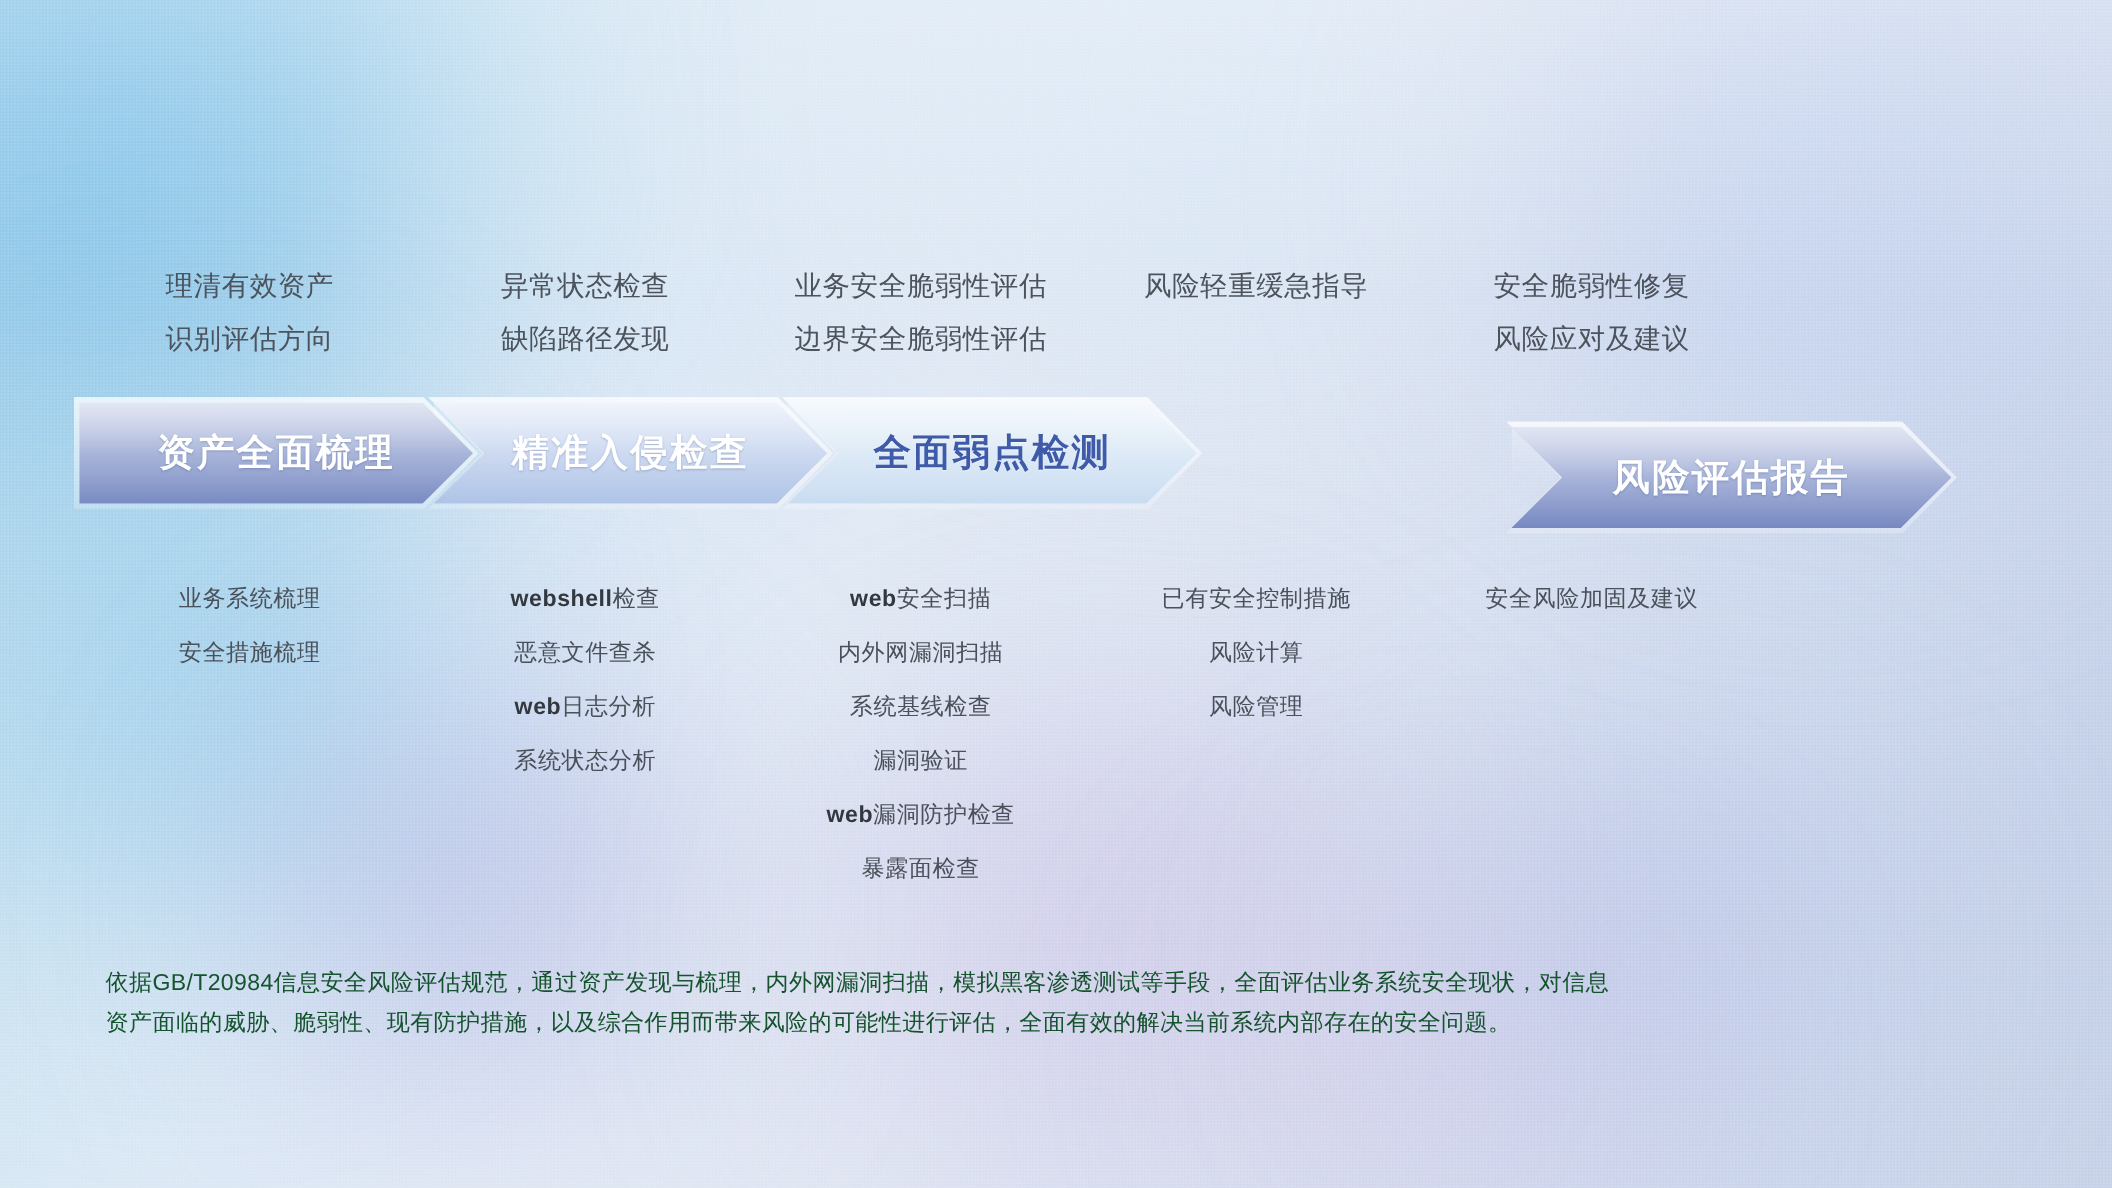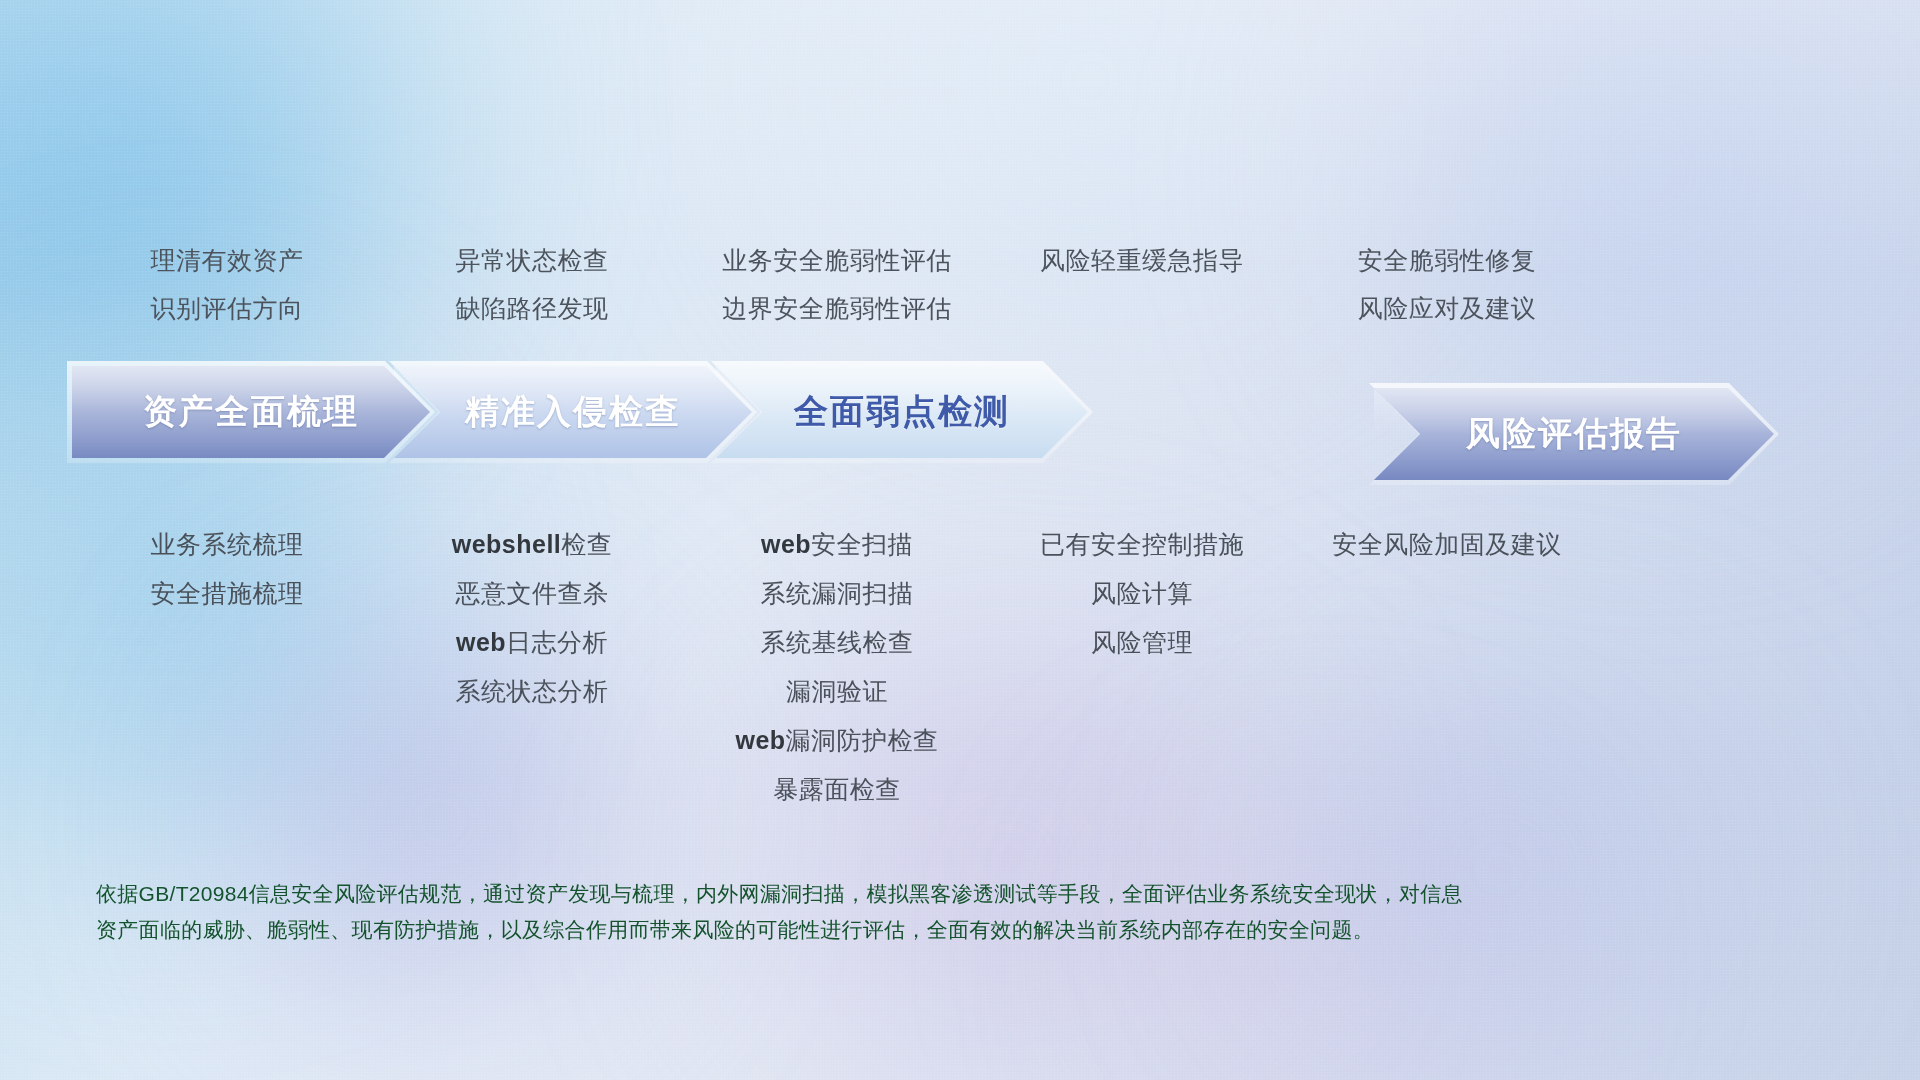--- a/index.html
+++ b/index.html
@@ -71,21 +71,21 @@
   
   .top-notes{top:236px;padding-left:72px;}
   .note{
     font-size:25px;color:#4c535c;letter-spacing:.5px;
     line-height:48px;white-space:nowrap;
   }
 
   
   .bottom-notes{top:520px;padding-left:72px;}
   .item{
-    font-size:25px;color:#4a515a;letter-spacing:.5px;
+    font-size:21px;color:#4a515a;letter-spacing:.5px;
     line-height:49px;white-space:nowrap;text-align:center;
   }
   .item b{font-weight:700;color:#33383f;}
 
   
   .band{
     position:absolute;left:72px;top:366px;height:92px;width:1790px;
   }
   .chev{
     position:absolute;top:0;height:92px;
@@ -219,21 +219,21 @@
       <div class="item">安全措施梳理</div>
     </div>
     <div class="col c1">
       <div class="item"><b>webshell</b>检查</div>
       <div class="item">恶意文件查杀</div>
       <div class="item"><b>web</b>日志分析</div>
       <div class="item">系统状态分析</div>
     </div>
     <div class="col c2">
       <div class="item"><b>web</b>安全扫描</div>
-      <div class="item">系统漏洞扫描</div>
+      <div class="item">内外网漏洞扫描</div>
       <div class="item">系统基线检查</div>
       <div class="item">漏洞验证</div>
       <div class="item"><b>web</b>漏洞防护检查</div>
       <div class="item">暴露面检查</div>
     </div>
     <div class="col c3">
       <div class="item">已有安全控制措施</div>
       <div class="item">风险计算</div>
       <div class="item">风险管理</div>
     </div>

